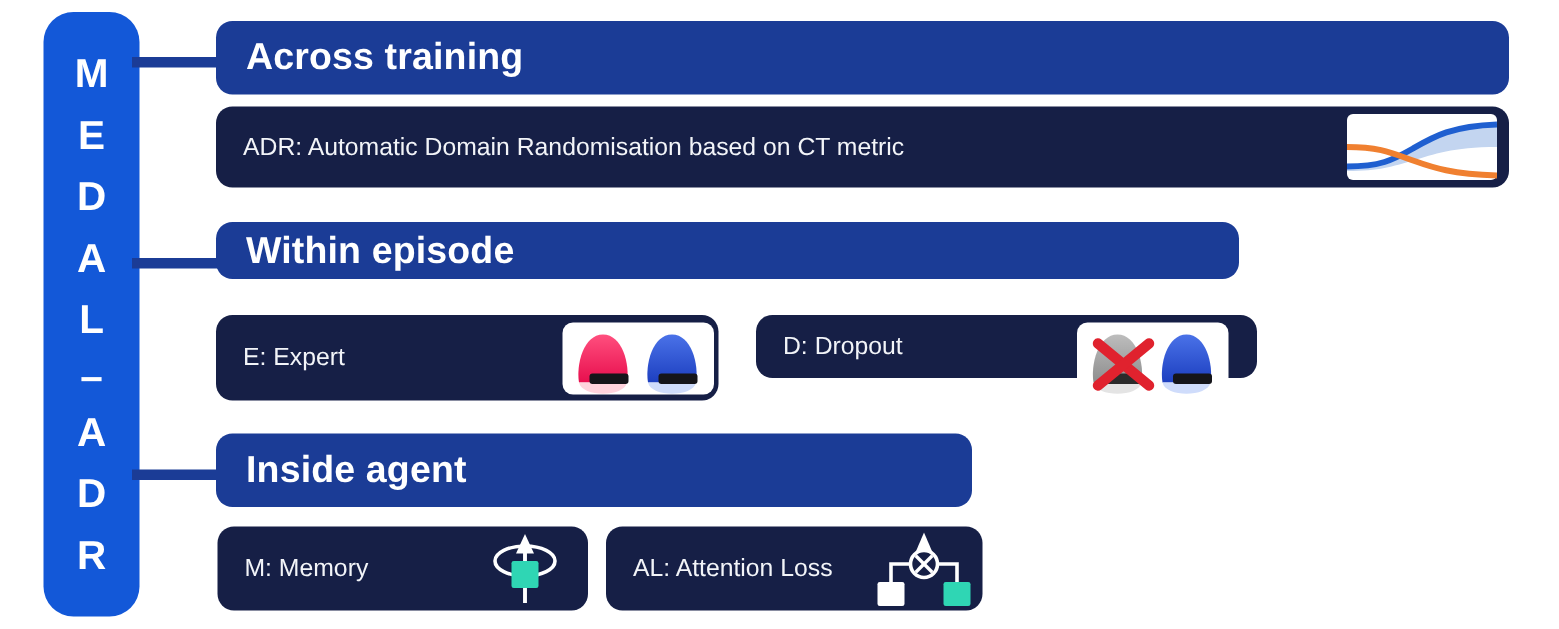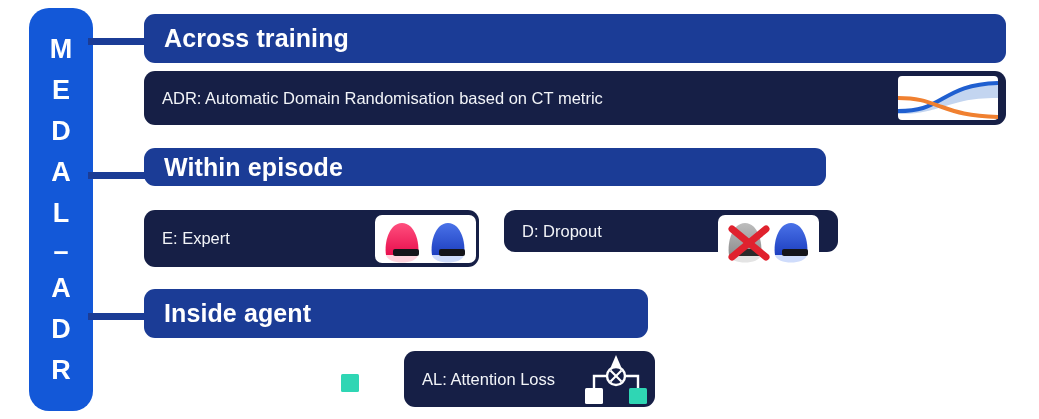--- a/index.html
+++ b/index.html
@@ -219,20 +219,23 @@
           <rect x="10" y="28" width="26" height="7" rx="2" fill="#15151a"></rect>
         </g>
       </svg>
     </div>
   </div>
 
   <div class="hdr" id="hdr-2">
     <span class="hdr-label">Inside agent</span>
   </div>
 
+  <div class="card" id="card-3">
+    <span class="card-label">M: Memory</span>
+  </div>
   <div class="card-icon" id="icon-3">
     <svg width="56" height="54" viewBox="0 0 56 54">
       <ellipse cx="28" cy="22" rx="20" ry="10" fill="none" stroke="#ffffff" stroke-width="2.4"></ellipse>
       <line x1="28" y1="50" x2="28" y2="12" stroke="#ffffff" stroke-width="2.6"></line>
       <polygon points="28,4 34,17 22,17" fill="#ffffff"></polygon>
       <rect x="19" y="22" width="18" height="18" rx="1.5" fill="#2fd6b4"></rect>
     </svg>
   </div>
 
   <div class="card" id="card-4">

